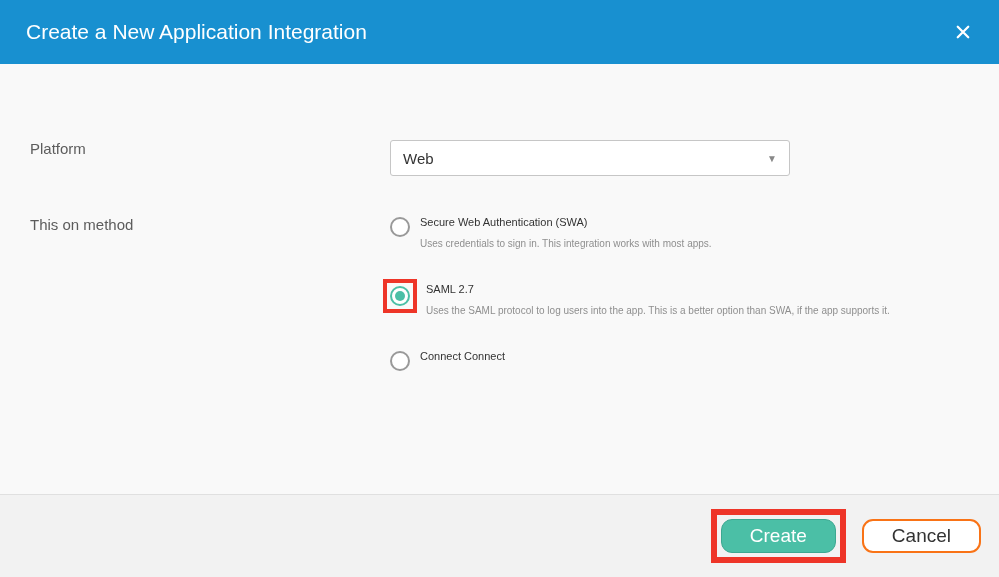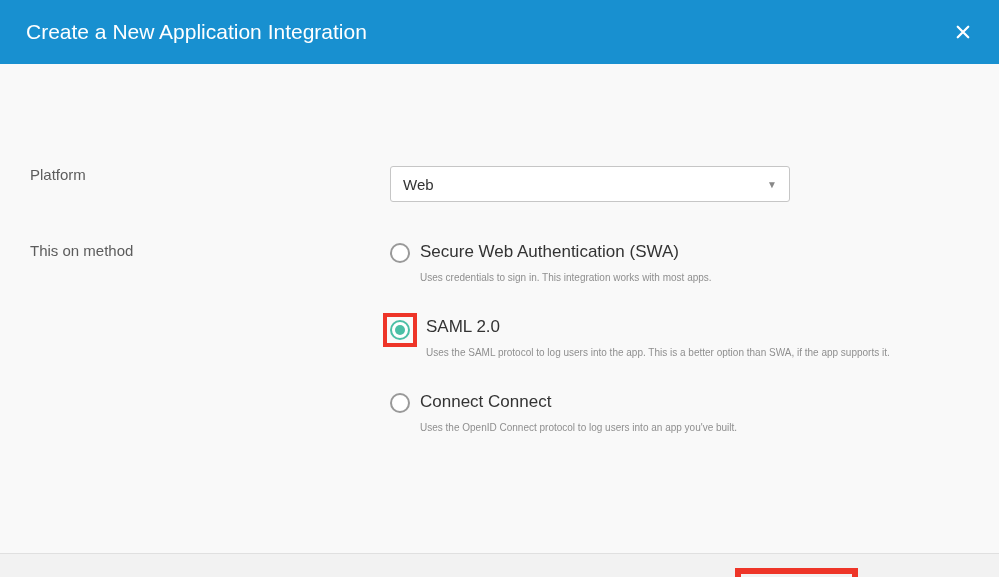--- a/index.html
+++ b/index.html
@@ -12,21 +12,20 @@
       background: #f9f9f9;
       width: 999px;
       height: 577px;
     }
     .modal {
       width: 100%;
       height: 100%;
       display: flex;
       flex-direction: column;
       background: #f9f9f9;
-      gap: 26px;
     }
     .header {
       background: #1890d0;
       color: #fff;
       padding: 20px 26px;
       display: flex;
       align-items: center;
       justify-content: space-between;
     }
     .header-title {
@@ -119,21 +118,21 @@
       padding: 3px;
       display: inline-block;
       margin-left: -7px;
       margin-top: -5px;
     }
     .radio-text-col {
       flex: 1;
       padding-right: 20px;
     }
     .radio-label {
-      font-size: 17px;
+      font-size: 11px;
       color: #333;
       margin-bottom: 8px;
     }
     .radio-desc {
       font-size: 10px;
       color: #8f8f8f;
       line-height: 1.5;
     }
     .footer {
       border-top: 1px solid #e0e0e0;
@@ -145,22 +144,22 @@
       align-items: center;
     }
     .create-highlight {
       border: 6px solid #ee3528;
       padding: 4px;
       display: inline-block;
     }
     .btn {
       height: 34px;
       padding: 0 28px;
-      font-size: 15px;
-      border-radius: 3px;
+      font-size: 19px;
+      border-radius: 11px;
       cursor: pointer;
       display: inline-flex;
       align-items: center;
       justify-content: center;
     }
     .btn-primary {
       background: #4bbfa6;
       color: #fff;
       border: 1px solid #3ca891;
     }
@@ -215,32 +214,31 @@
 
         <div class="radio-option">
           <div class="radio-wrap">
             <span class="radio-highlight">
               <div class="radio selected">
                 <div class="radio-inner"></div>
               </div>
             </span>
           </div>
           <div class="radio-text-col" style="padding-left:6px;">
-            <div class="radio-label">SAML 2.0</div>
+            <div class="radio-label">SAML 2.7</div>
             <div class="radio-desc">Uses the SAML protocol to log users into the app. This is a better option than SWA, if the app supports it.</div>
           </div>
         </div>
 
         <div class="radio-option">
           <div class="radio-wrap">
             <div class="radio"></div>
           </div>
           <div class="radio-text-col">
             <div class="radio-label">Connect Connect</div>
-            <div class="radio-desc">Uses the OpenID Connect protocol to log users into an app you've built.</div>
           </div>
         </div>
 
       </div>
     </div>
 
   </div>
 
   <div class="footer">
     <span class="create-highlight">

